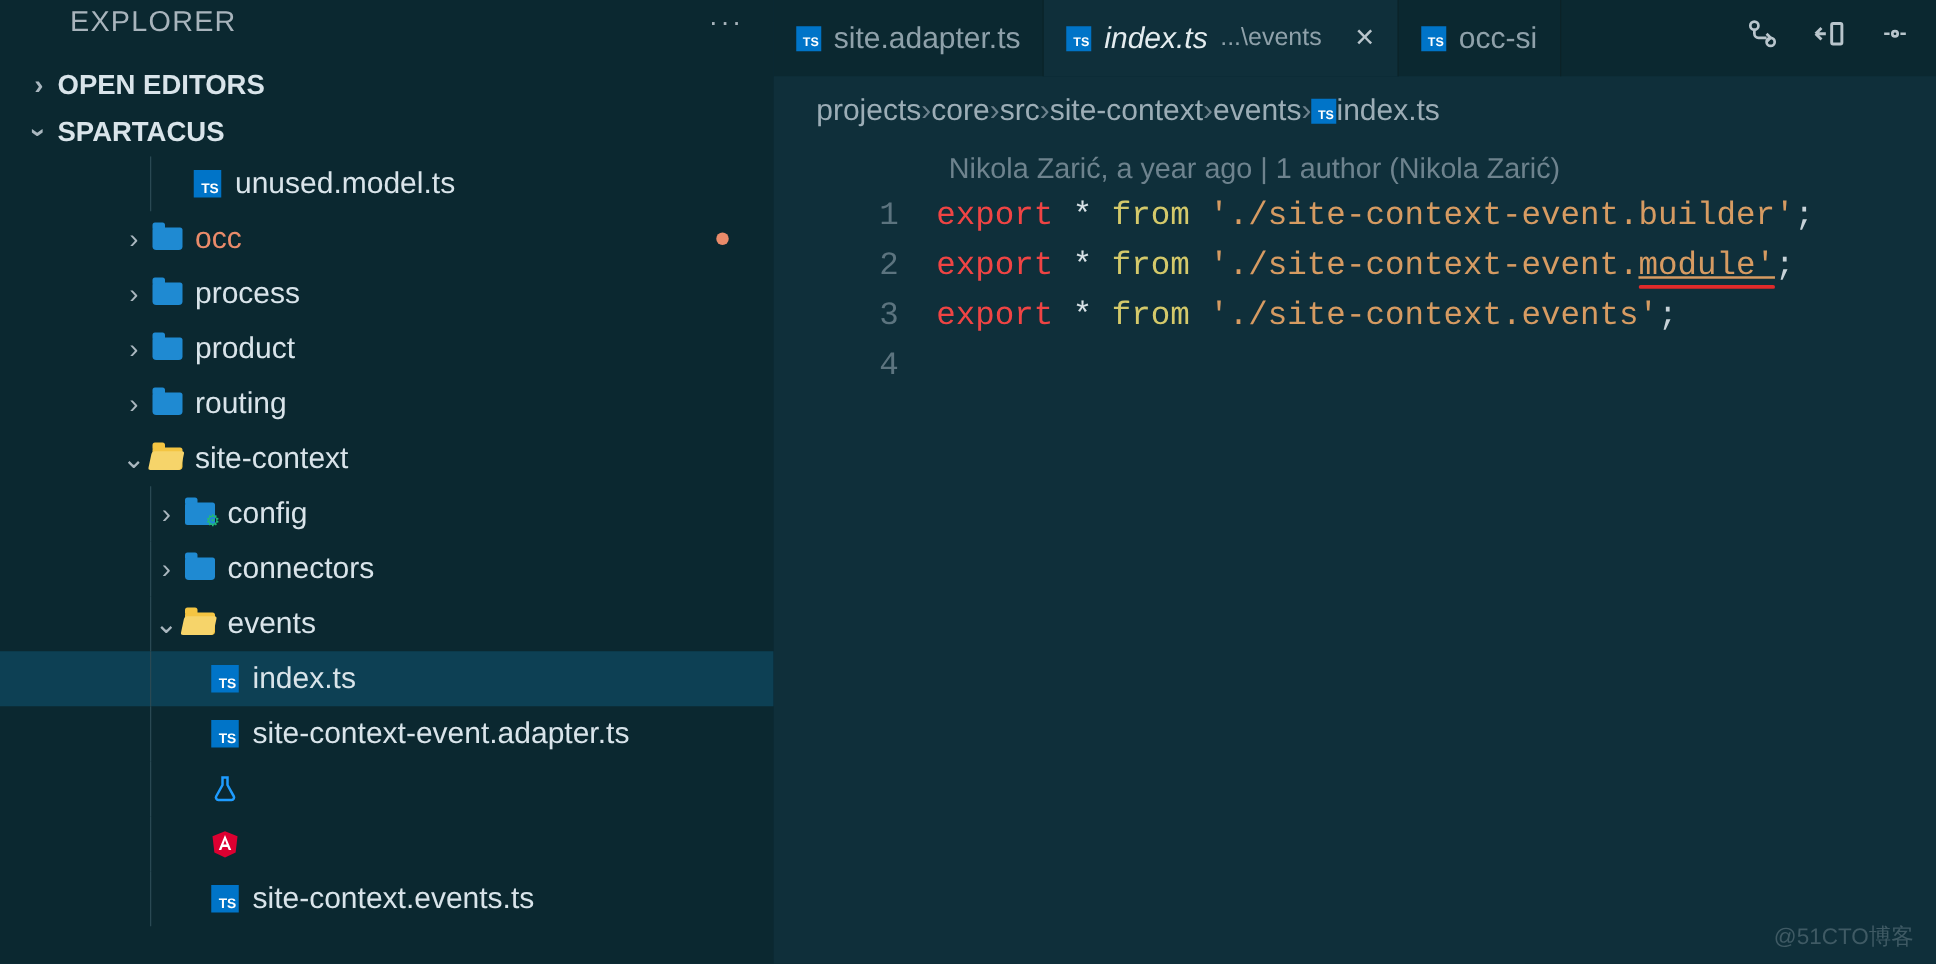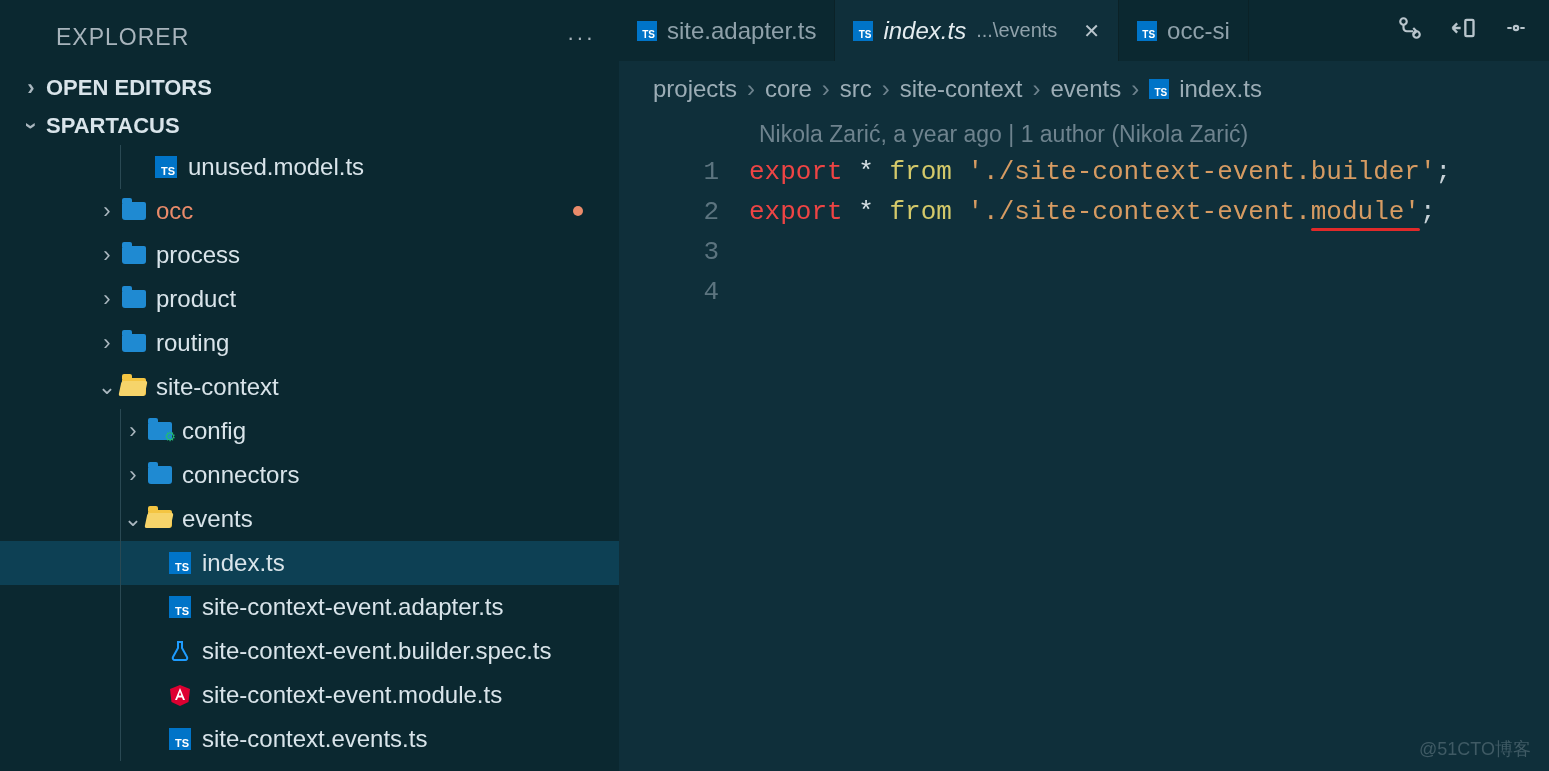--- a/index.html
+++ b/index.html
@@ -16,21 +16,21 @@
   width: 619px;
   background: #0b2830;
   display: flex;
   flex-direction: column;
   height: 100%;
 }
 .explorer-header {
   display: flex;
   align-items: center;
   justify-content: space-between;
-  padding: 24px 24px 18px 56px;
+  padding: 4px 24px 18px 56px;
   color: #a8b4bc;
   font-size: 23px;
   letter-spacing: 1px;
 }
 .dots { font-size: 22px; color:#a8b4bc; letter-spacing:2px; }
 .section-header {
   display: flex;
   align-items: center;
   gap: 8px;
   padding: 6px 0 6px 24px;
@@ -69,34 +69,34 @@
 .tabs { display:flex; height:61px; background:#0b2830;}
 .tab { display:flex; align-items:center; padding:0 18px; gap:10px; font-size:24px; color:#8fa1aa; border-right:1px solid #0b2227;}
 .tab.active { background:#0f2f3a; color:#e4ecef;}
 .tab .ts-icon-sm{ background:#0074c8; width:20px; height:20px; display:flex; align-items:flex-end; justify-content:flex-end; color:#fff; font-size:10px; font-weight:700; padding:0 2px 1px 0;}
 .tab .italic{font-style:italic;}
 .tab .subpath{font-size:20px; color:#8fa1aa;}
 .tab .close{color:#b9c5cc; font-size:20px; margin-left:16px;}
 .toolbar-icons{ display:flex; align-items:center; gap:26px; padding:0 20px; margin-left:auto;}
 .toolbar-icons .ticon{ color:#b9c5cc; font-size:24px;}
 
-.breadcrumb{ display:flex; align-items:center; gap:10px; padding:14px 0 14px 34px; font-size:24px; color:#9cadb6;}
+.breadcrumb{ display:flex; align-items:center; padding:14px 0 14px 34px; font-size:24px; color:#9cadb6;}
 .breadcrumb .sep{color:#6d828d;}
 .breadcrumb .ts-icon-sm{ background:#0074c8; width:20px; height:20px; display:flex; align-items:flex-end; justify-content:flex-end; color:#fff; font-size:10px; font-weight:700; padding:0 2px 1px 0;}
 
 .lens{ padding:4px 0 4px 140px; font-size:23px; color:#6e838e;}
 .editor{ display:flex; font-family:"Consolas","Courier New",monospace; font-size:26px; line-height:40px;}
 .gutter{ width:130px; text-align:right; color:#5c747f; padding-right:30px;}
 .code{ flex:1;}
 .kw1{color:#ef4444;}
 .kw2{color:#d4c96a;}
 .op{color:#d8e2e7;}
 .str{color:#d69b62;}
 .semi{color:#c7d2d8;}
-.underline{position:relative;}
+.underline{position:relative;text-decoration:underline;}
 .underline::after{content:"";position:absolute;left:0;right:0;bottom:-4px;height:3px;background:#e02a2a;border-radius:2px;}
 
 .watermark{position:absolute; right:18px; bottom:10px; font-size:18px; color:#3f5a64;}
 </style>
 </head>
 <body>
 
 <div class="sidebar">
   <div class="explorer-header">
     <span>EXPLORER</span>
@@ -192,31 +192,29 @@
         </span>
         <span class="label">site-context-event.adapter.ts</span>
       </div>
       <div class="tree-row" style="padding-left: 166px;">
         <div class="guide" style="left: 120px;"></div>
         <span class="icon">
           <svg width="24" height="24" viewBox="0 0 24 24" fill="none" stroke="#1e9cff" stroke-width="2">
             <path d="M9 3h6M10 3v6l-5 9a2 2 0 0 0 1.7 3h10.6a2 2 0 0 0 1.7-3l-5-9V3"></path>
           </svg>
         </span>
-        <span class="label">site-context-event.builder.spec.ts</span>
       </div>
       <div class="tree-row" style="padding-left: 166px;">
         <div class="guide" style="left: 120px;"></div>
         <span class="icon">
           <svg width="24" height="24" viewBox="0 0 24 24">
             <path fill="#dd0031" d="M12 2L2 6l1.5 13L12 23l8.5-4L22 6 12 2z"></path>
             <path fill="#fff" d="M12 5l-5 12h2l1-2.5h4l1 2.5h2L12 5zm-1.3 7.5L12 9l1.3 3.5h-2.6z"></path>
           </svg>
         </span>
-        <span class="label">site-context-event.module.ts</span>
       </div>
       <div class="tree-row" style="padding-left: 166px;">
         <div class="guide" style="left: 120px;"></div>
         <span class="icon">
           <div class="ts-icon">TS</div>
         </span>
         <span class="label">site-context.events.ts</span>
       </div>
     </div>
 </div>
@@ -280,17 +278,18 @@
   <div class="editor">
     <div class="gutter" id="gutter">
         <div>1</div>
         <div>2</div>
         <div>3</div>
         <div>4</div>
       </div>
     <div class="code" id="code">
         <div><span class="kw1">export</span> <span class="op">*</span> <span class="kw2">from</span> <span class="str">'./site-context-event.builder'</span><span class="semi">;</span></div>
         <div><span class="kw1">export</span> <span class="op">*</span> <span class="kw2">from</span> <span class="str">'./site-context-event.</span><span class="str underline">module'</span><span class="semi">;</span></div>
+        <div><span class="kw1">export</span> <span class="op">*</span> <span class="kw2">from</span> <span class="str">'./site-context.events'</span><span class="semi">;</span></div>
         <div>&nbsp;</div>
       </div>
   </div>
   <div class="watermark">@51CTO博客</div>
 </div>
 
 </body></html>

